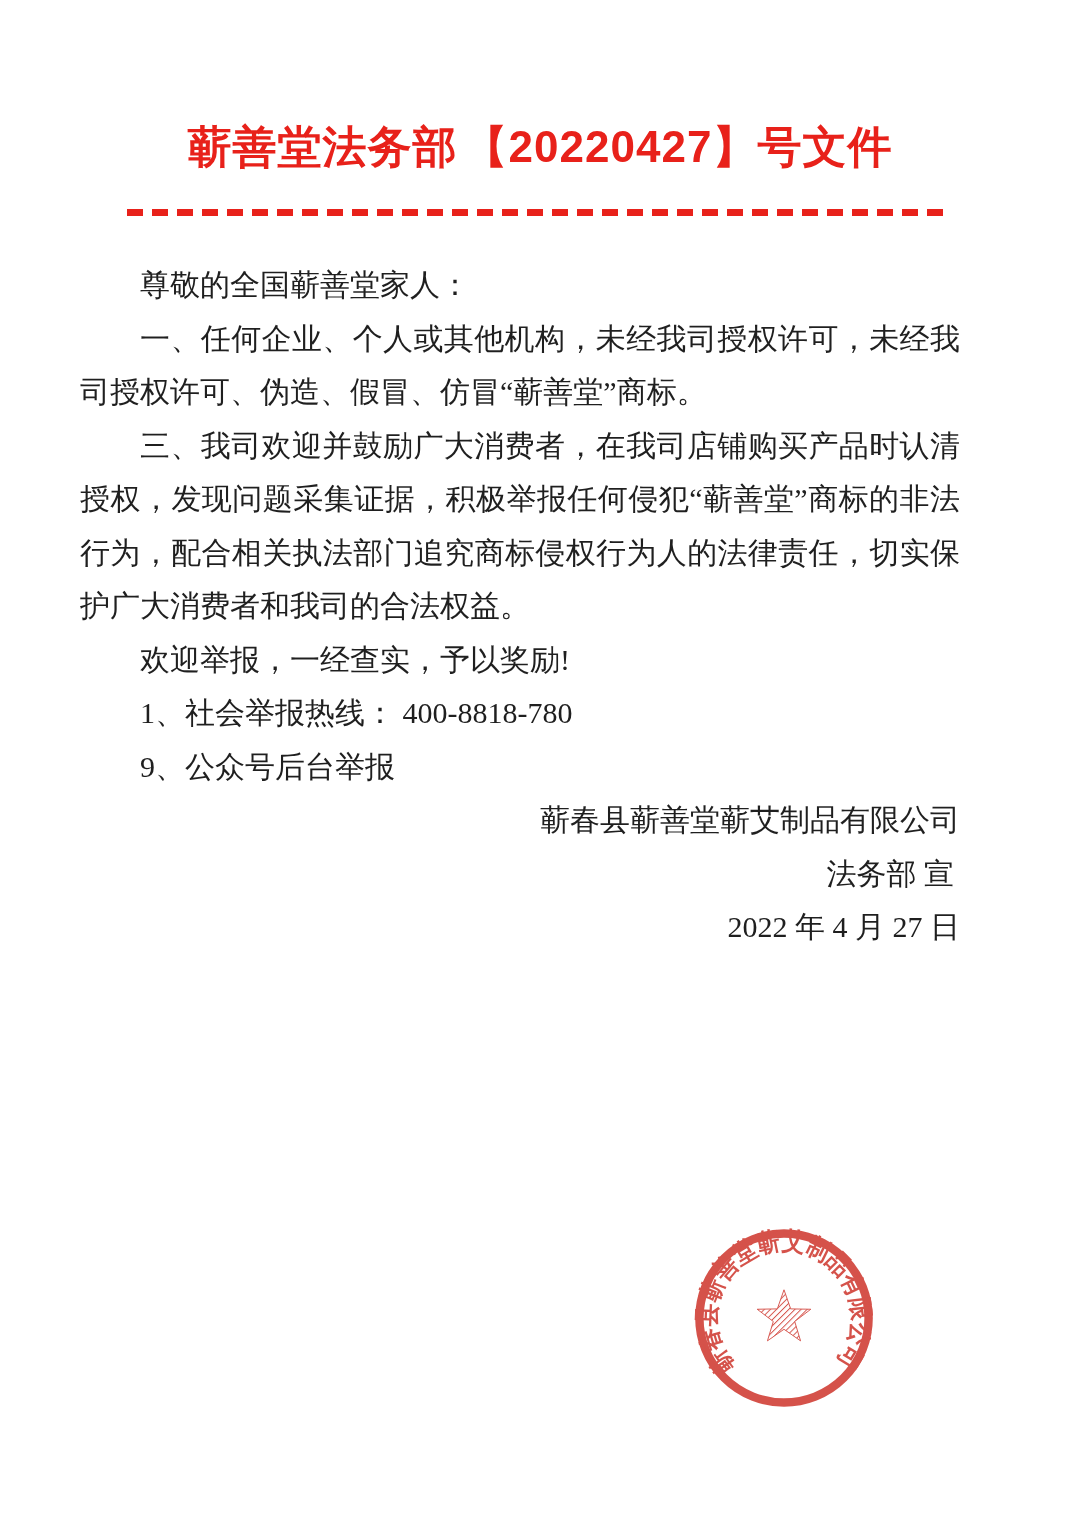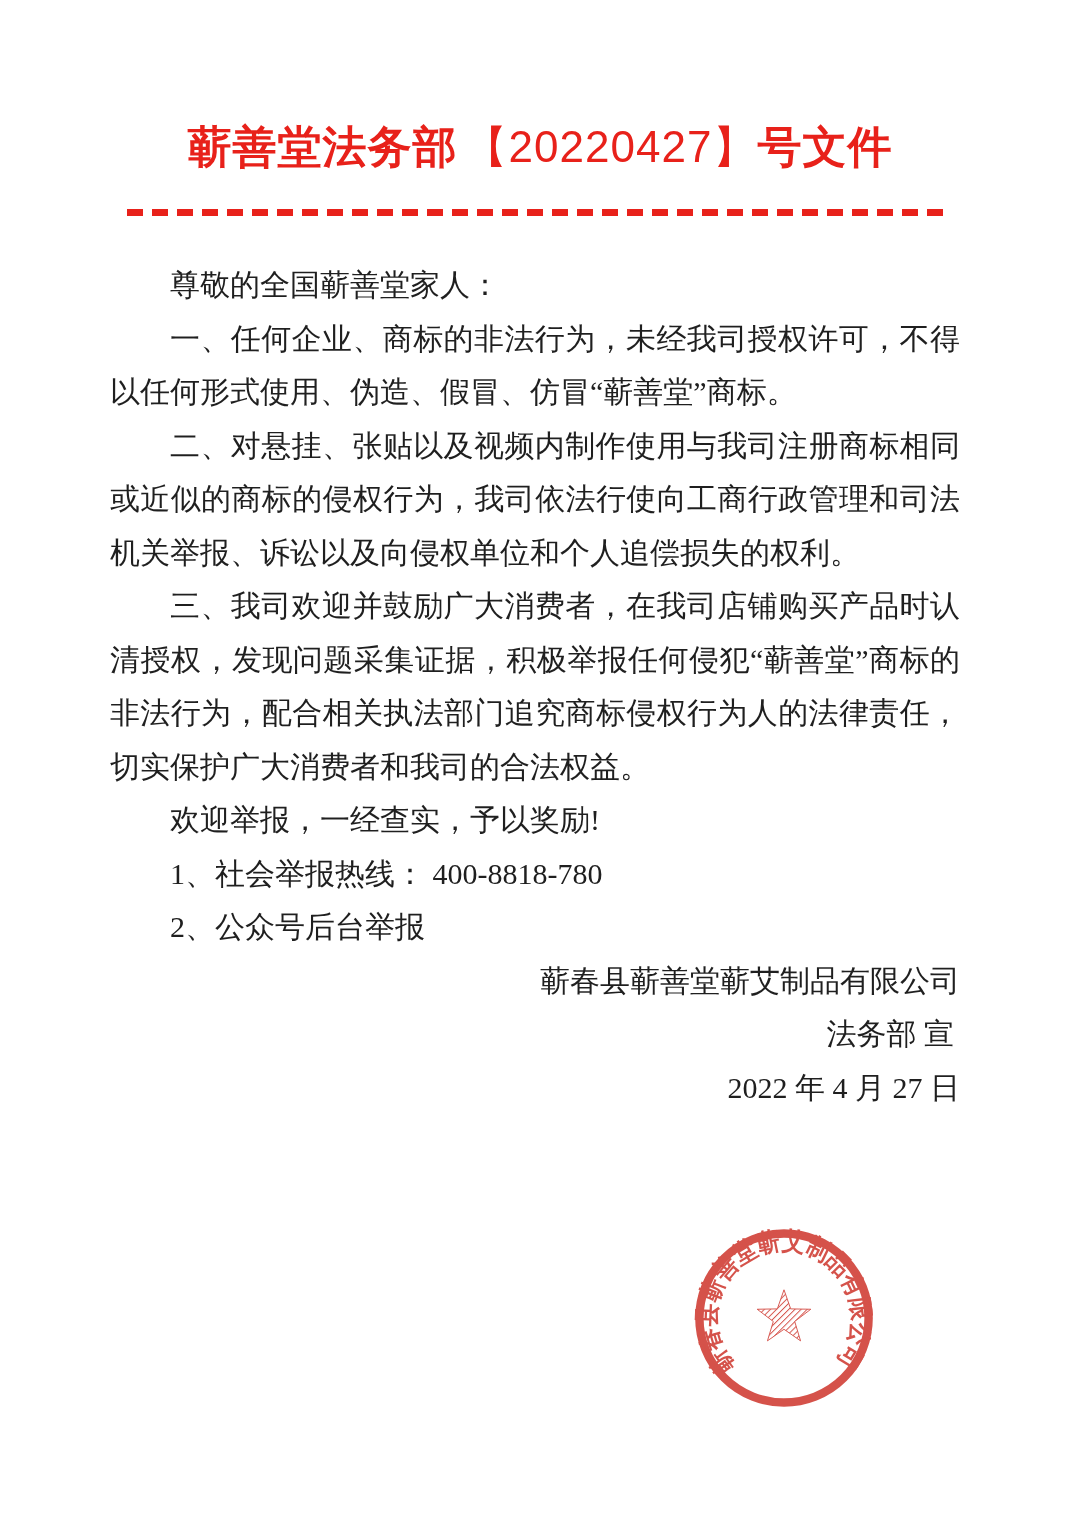--- a/index.html
+++ b/index.html
@@ -19,39 +19,39 @@
     text-align: center;
     font-size: 44px;
     line-height: 54px;
     color: #e8211a;
     font-family: "Liberation Sans", "DejaVu Sans", sans-serif;
     white-space: nowrap;
     letter-spacing: 1px;
   }
   .title .t-brand  { font-weight: 900; }
   .title .t-dept   { font-weight: 600; font-family: Liberation Mono, monospace; }
-  .title .t-num    { font-weight: 400; margin-left: 6px; }
+  .title .t-num    { font-weight: 700; margin-left: 6px; }
   .title .t-suffix { font-weight: 800; }
 
   
   .divider {
     margin-top: 32px;
     margin-left: 127px;
     width: 823px;
     height: 7px;
     background: repeating-linear-gradient(
       90deg,
       #e8211a 0px, #e8211a 16px,
       transparent 16px, transparent 25px
     );
   }
 
   
   .content {
-    margin: 0 120px 0 110px;
+    margin: 0 120px 0 80px;
     padding-top: 42px;
     font-size: 30px;
     line-height: 53.5px;
     text-align: justify;
     text-justify: inter-ideograph;
   }
   .content p { text-indent: 2em; }
 
   
   .signature { text-align: right; }
@@ -75,26 +75,25 @@
 <body>
 
 <div class="page">
 
   <h1 class="title"><span class="t-brand">蕲善堂</span><span class="t-dept">法务部</span><span class="t-num">【20220427】</span><span class="t-suffix">号文件</span></h1>
 
   <div class="divider"></div>
 
   <div class="content">
     <p>尊敬的全国蕲善堂家人：</p>
-    <p>一、任何企业、商标的非法行为，未经我司授权许可，不得以任何形式使用、伪造、假冒、仿冒“蕲善堂”商标。</p>
-    <p>二、对悬挂、张贴以及视频内制作使用与我司注册商标相同或近似的商标的侵权行为，我司依法行使向工商行政管理和司法机关举报、诉讼以及向侵权单位和个人追偿损失的权利。</p>
+    <p>一、任何企业、个人或其他机构，未经我司授权许可，未经我司授权许可、伪造、假冒、仿冒“蕲善堂”商标。</p>
     <p>三、我司欢迎并鼓励广大消费者，在我司店铺购买产品时认清授权，发现问题采集证据，积极举报任何侵犯“蕲善堂”商标的非法行为，配合相关执法部门追究商标侵权行为人的法律责任，切实保护广大消费者和我司的合法权益。</p>
     <p>欢迎举报，一经查实，予以奖励!</p>
     <p>1、社会举报热线： 400-8818-780</p>
-    <p>2、公众号后台举报</p>
+    <p>9、公众号后台举报</p>
 
     <div class="signature">
       <p class="sig-company">蕲春县蕲善堂蕲艾制品有限公司</p>
       <p class="sig-dept">法务部 宣</p>
       <p class="sig-date">2022 年 4 月 27 日</p>
     </div>
   </div>
 
   <svg class="seal" viewBox="0 0 200 200" aria-hidden="true">
     <defs>

